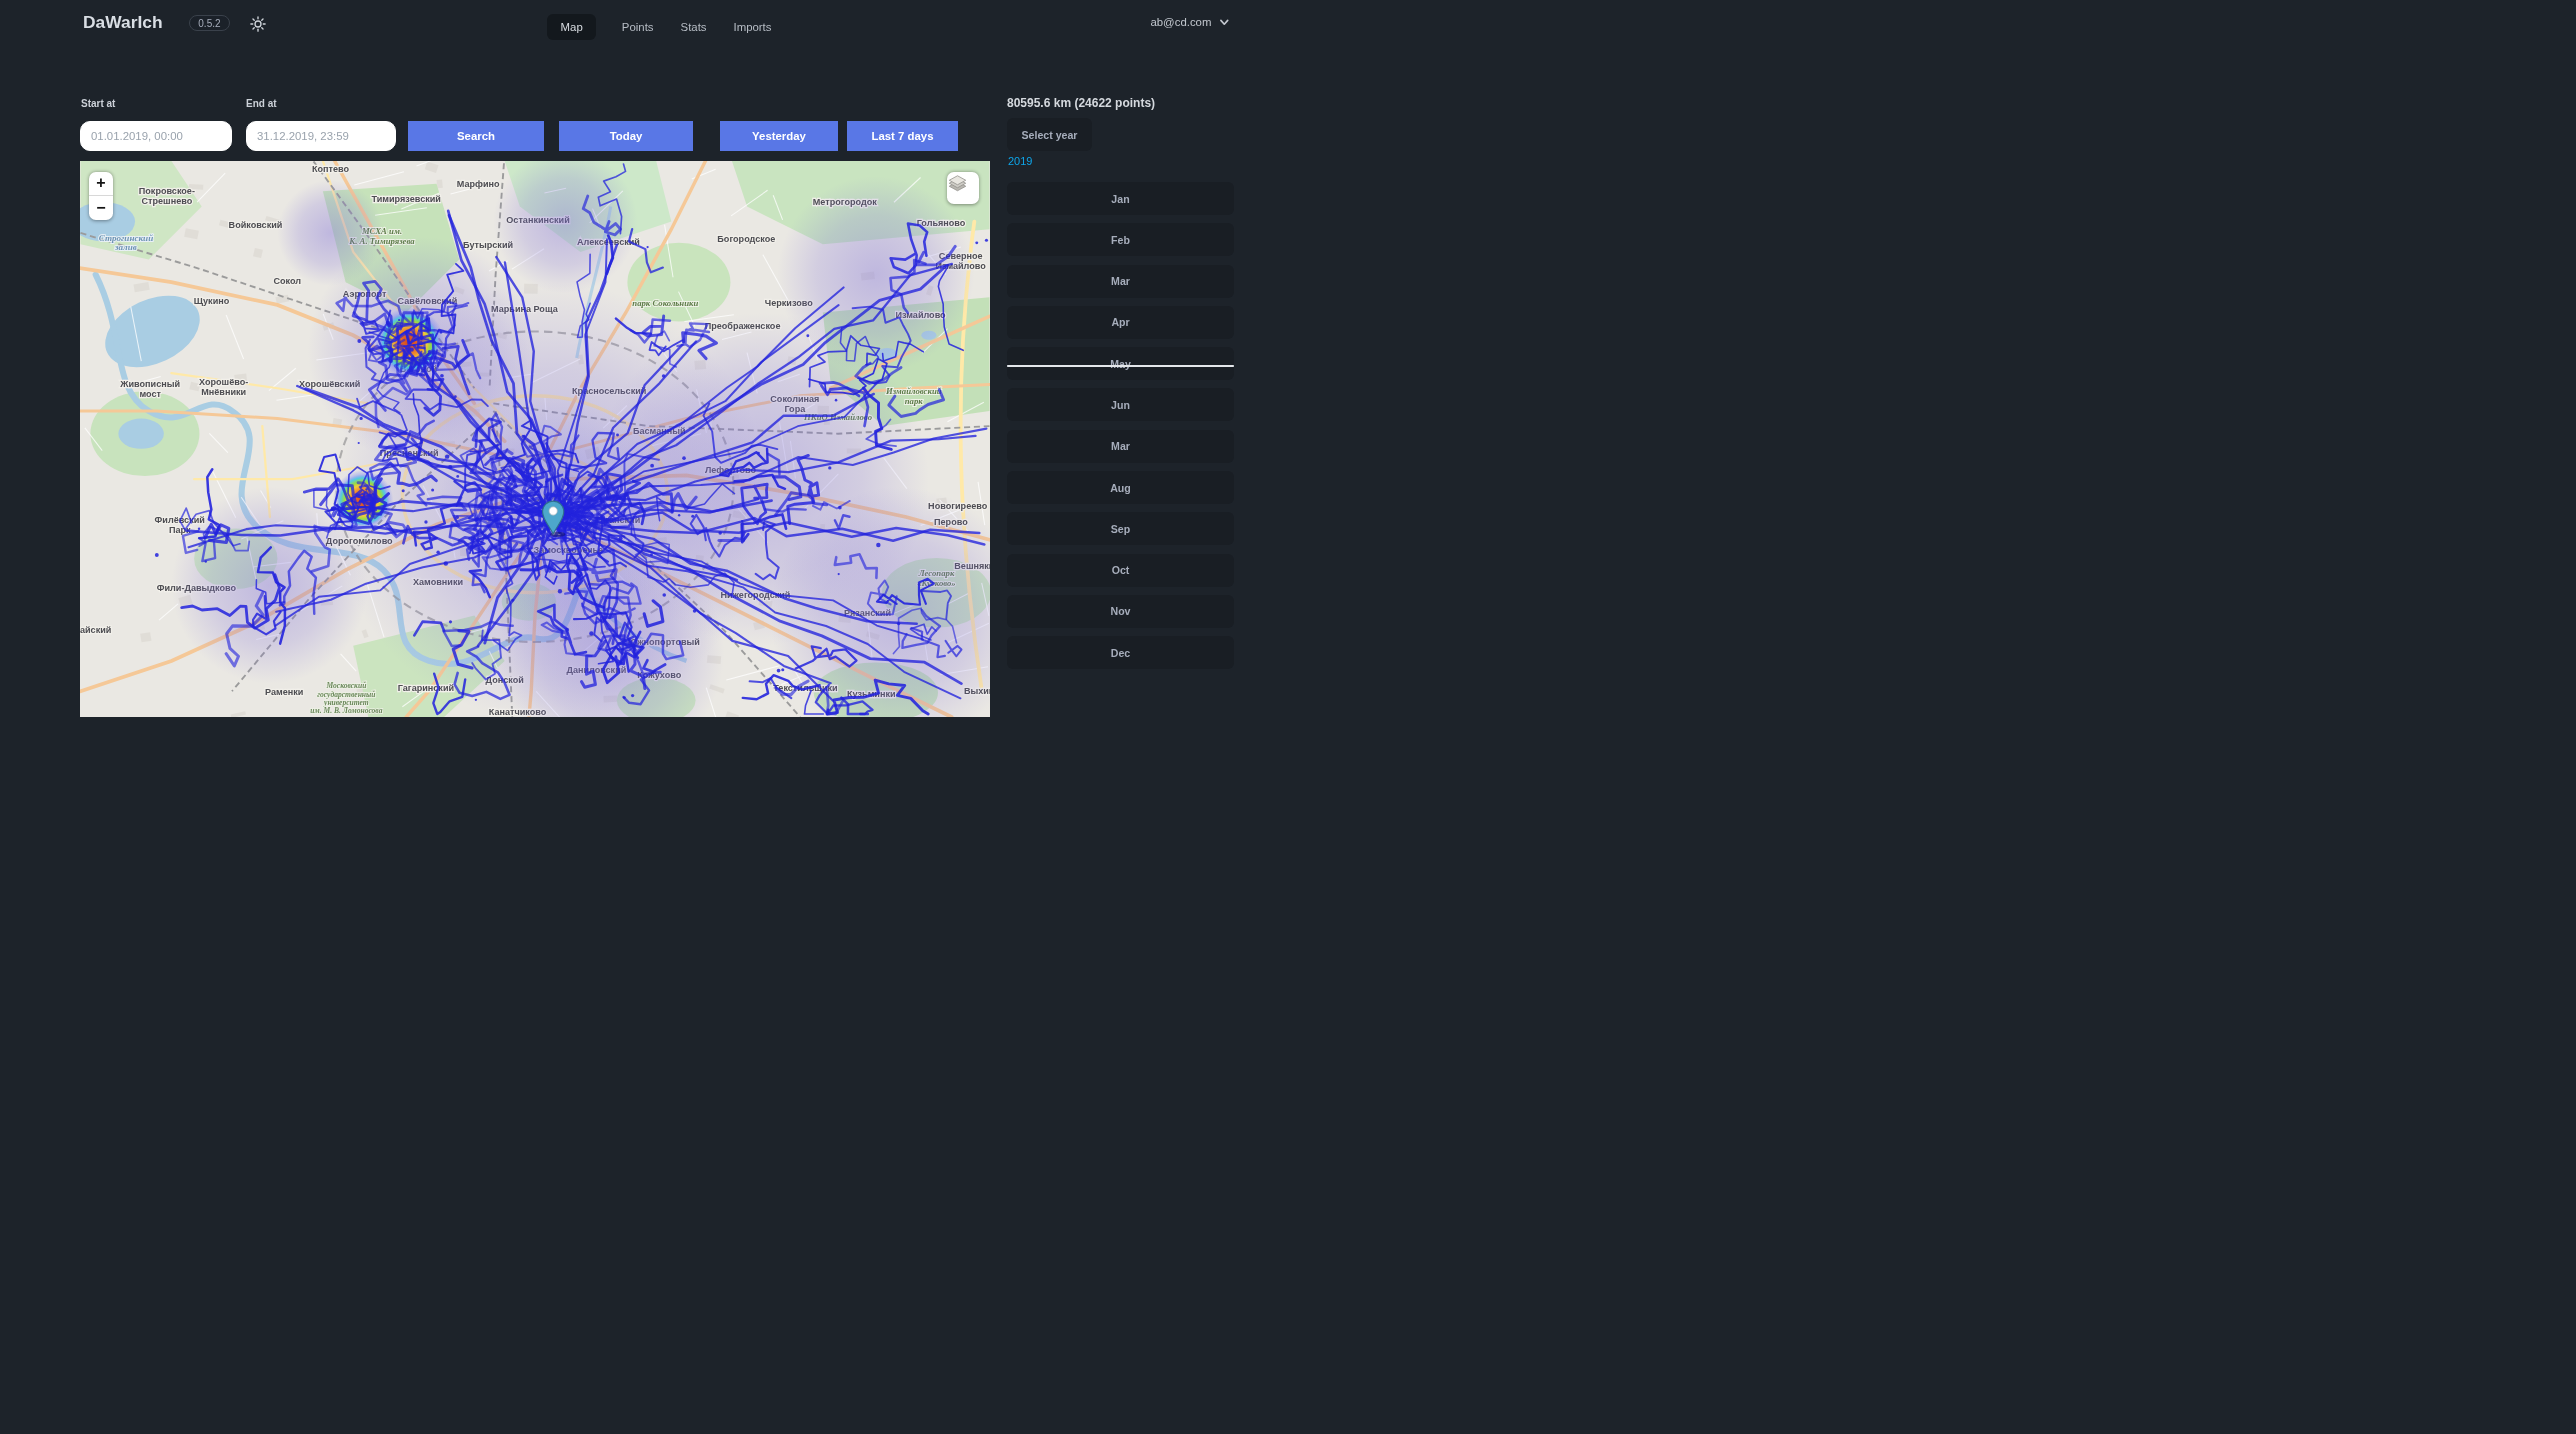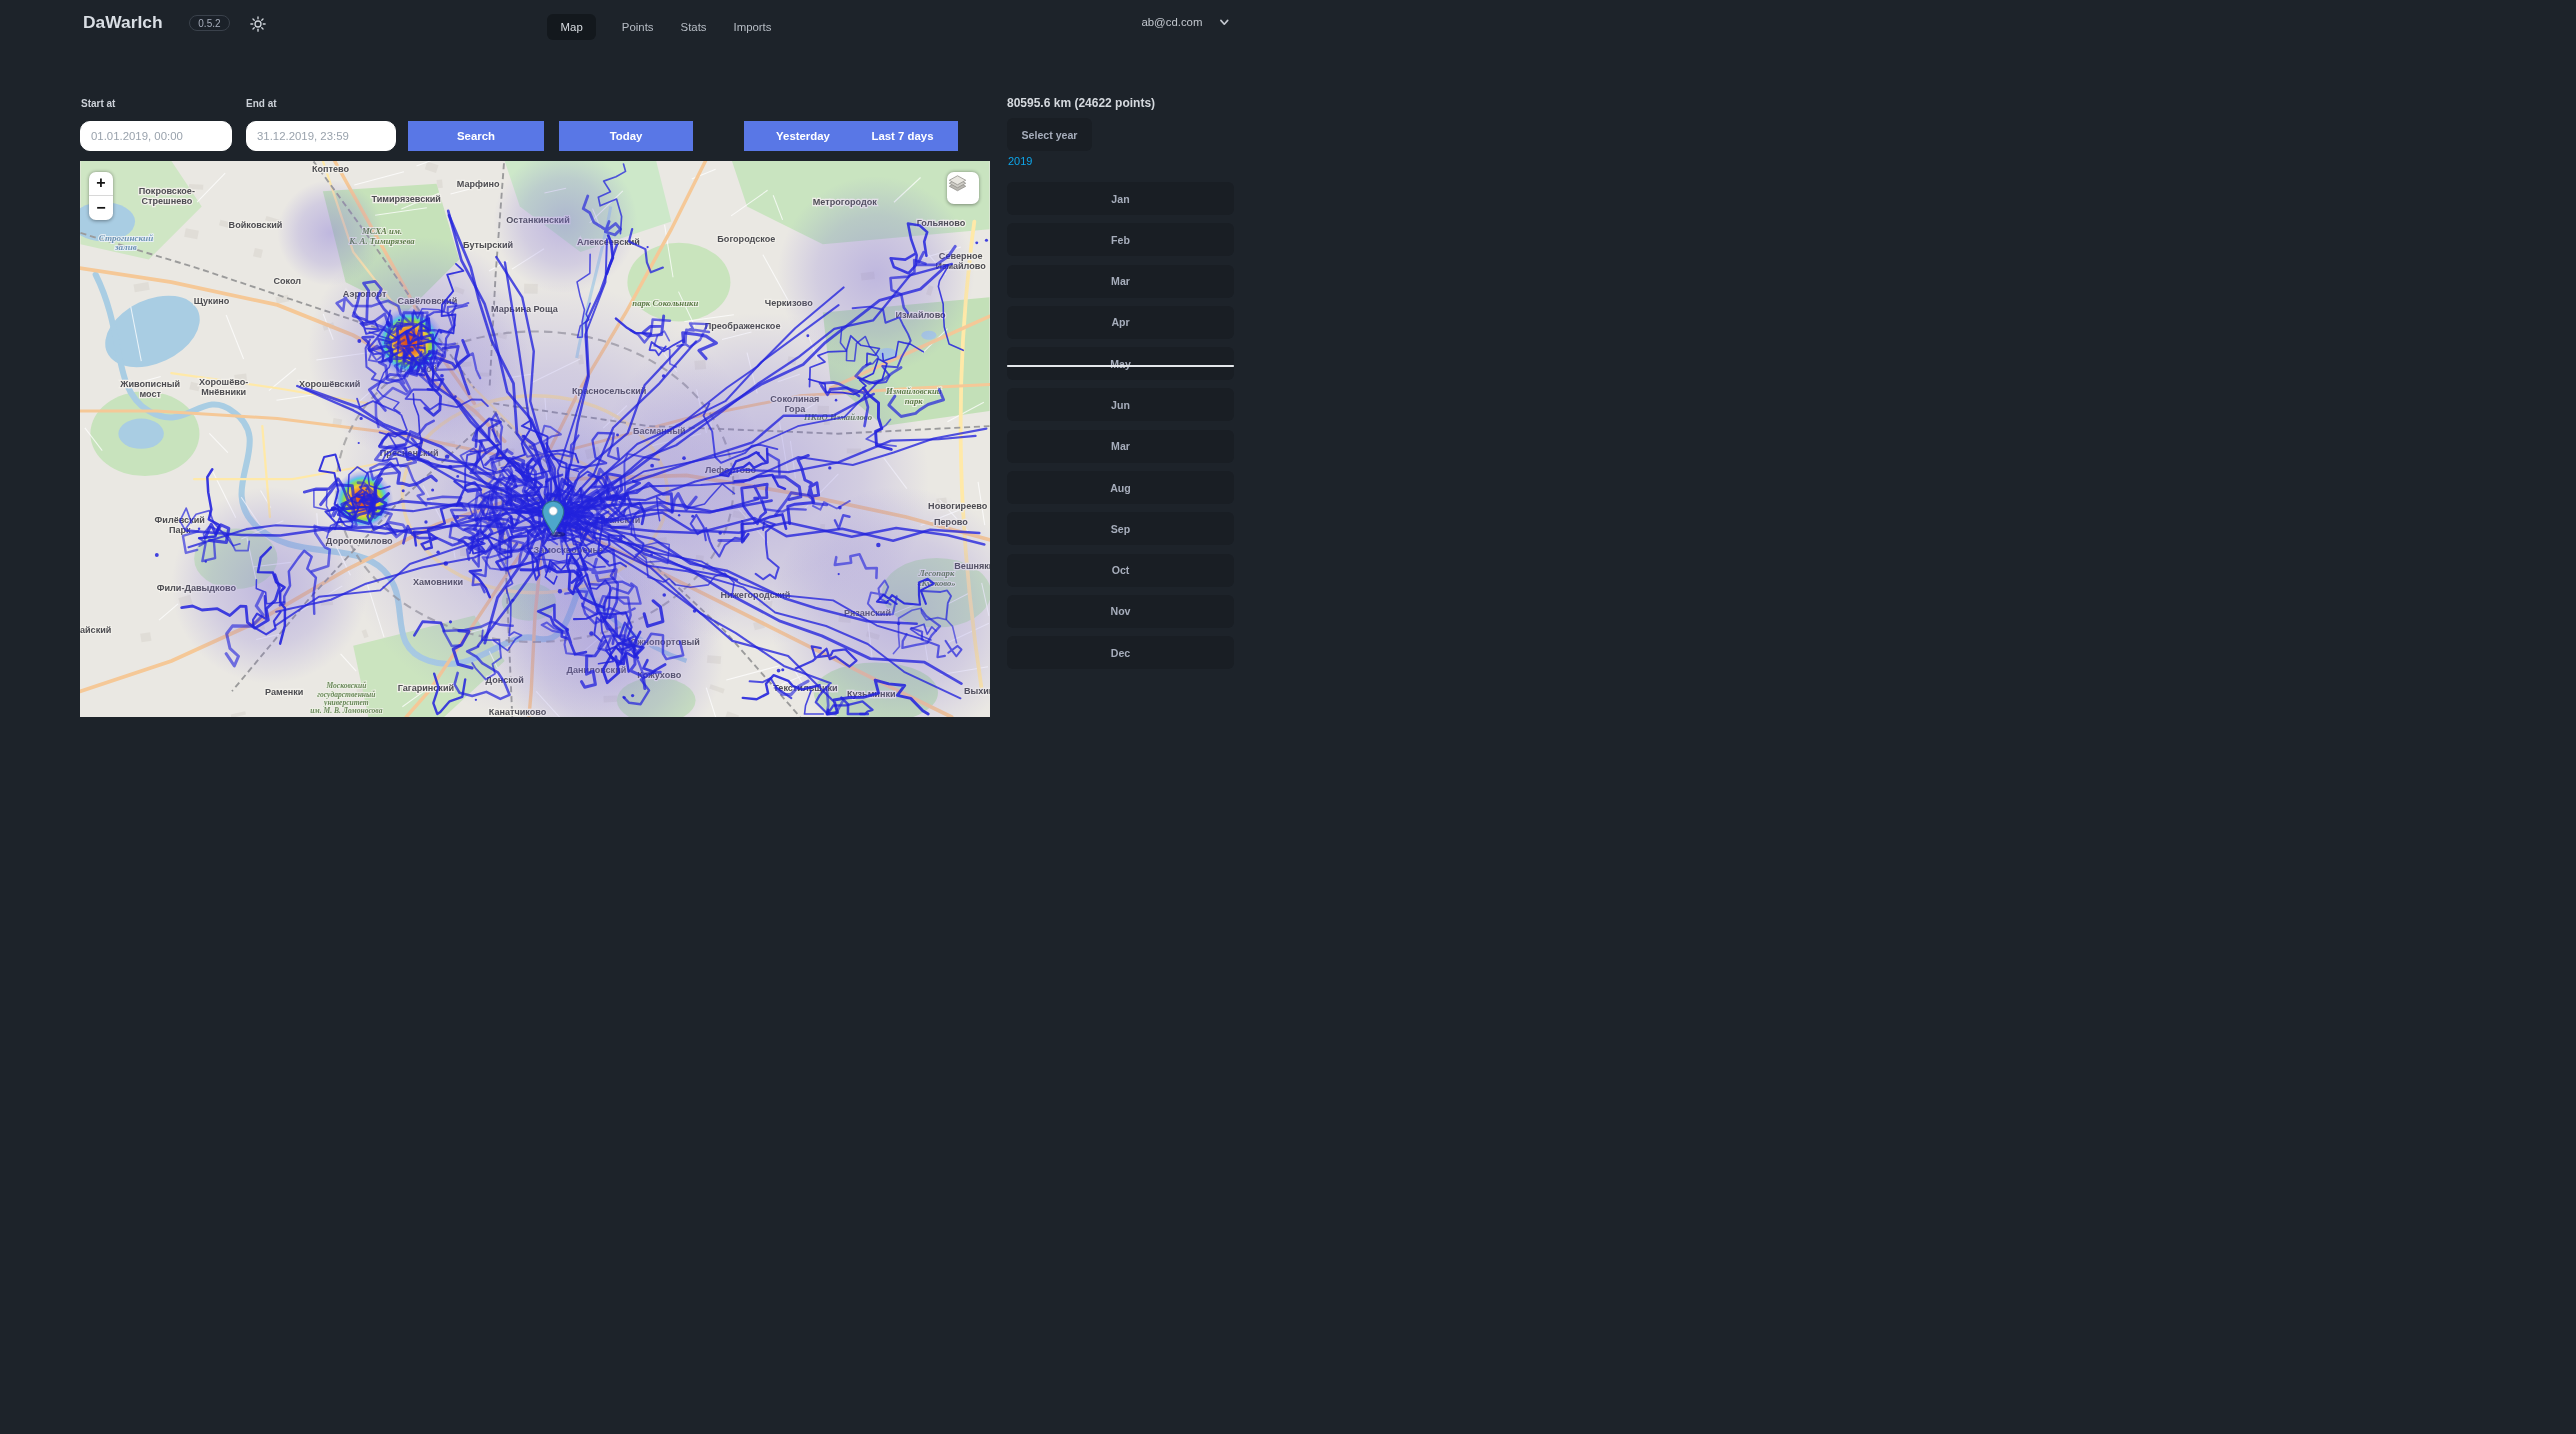--- a/index.html
+++ b/index.html
@@ -10,35 +10,35 @@
     -webkit-font-smoothing:antialiased;
   }
   
   .brand{position:absolute;left:83px;top:12px;font-size:17.4px;font-weight:bold;color:#d9dee4;cursor:pointer}
   .version-badge{position:absolute;left:189px;top:15px;padding:1.5px 8.3px;border:0.8px solid #3a414b;background:#1b2129;
     border-radius:757px;font-size:10px;color:#a6adbb}
   .theme-toggle{position:absolute;left:248px;top:13.6px;width:20px;height:20px;cursor:pointer;display:flex;align-items:center;justify-content:center}
   #nav-tabs{position:absolute;left:547px;top:14px;display:flex;align-items:center;gap:24px}
   .tab{font-size:11.4px;color:#b7bdc5;padding:6.8px 1.5px;cursor:pointer;border-radius:6px}
   .tab.active{background:#13181d;padding:6.8px 13.6px;color:#d8dce1}
-  #user-menu{position:absolute;right:58px;top:16px;display:flex;align-items:center;gap:17px;font-size:11.4px;color:#c3c8cf;cursor:pointer}
+  #user-menu{position:absolute;right:58px;top:16px;display:flex;align-items:center;gap:8px;font-size:11.4px;color:#c3c8cf;cursor:pointer}
   
   .field-label{position:absolute;top:98px;font-size:10px;font-weight:bold;color:#ccd1d8}
   #start-label{left:81px}
   #end-label{left:246px}
   .dt-input{position:absolute;top:121px;height:30px;box-sizing:border-box;border:0.8px solid #fff;border-radius:10px;
     background:#fff;padding:0 10px;font-size:11.4px;font-family:"Liberation Sans",sans-serif;color:#374151;outline:none}
   .dt-input::placeholder{color:#9aa3ad}
   #start-input{left:80px;width:152px}
   #end-input{left:246px;width:150px}
   .btn-blue{position:absolute;top:121px;height:30px;border:none;border-radius:0;background:#5977e6;color:#fff;
     font-size:11.4px;font-weight:bold;font-family:"Liberation Sans",sans-serif;cursor:pointer}
   #search-btn{left:408px;width:136px}
   #quick-buttons .btn-blue:nth-child(1){left:559px;width:134px}
-  #quick-buttons .btn-blue:nth-child(2){left:744px;width:118px}
+  #quick-buttons .btn-blue:nth-child(2){left:720px;width:118px}
   #quick-buttons .btn-blue:nth-child(3){left:847px;width:111px}
   
   #trip-stats{position:absolute;left:1007px;top:96px;font-size:12px;font-weight:600;color:#d5d9de}
   #select-year-btn{position:absolute;left:1007px;top:118px;width:85px;height:33px;border:none;border-radius:6px;
     background:#191e24;color:#a6adbb;font-size:10.6px;font-weight:bold;font-family:"Liberation Sans",sans-serif;cursor:pointer}
   #year-heading{position:absolute;left:1008px;top:155px;font-size:11px;color:#0ea5e9}
   #months{position:absolute;left:1007px;top:182px;width:227px;display:grid;grid-template-columns:repeat(1,1fr);gap:8.3px 9px}
   .month-btn{height:33px;border:none;border-radius:6px;background:#191e24;color:#a6adbb;
     font-size:10.6px;font-weight:bold;font-family:"Liberation Sans",sans-serif;cursor:pointer}
   #sidebar-divider{position:absolute;left:1007px;top:365px;width:227px;height:1.5px;background:#e3e6ea;border-radius:0.8px}

